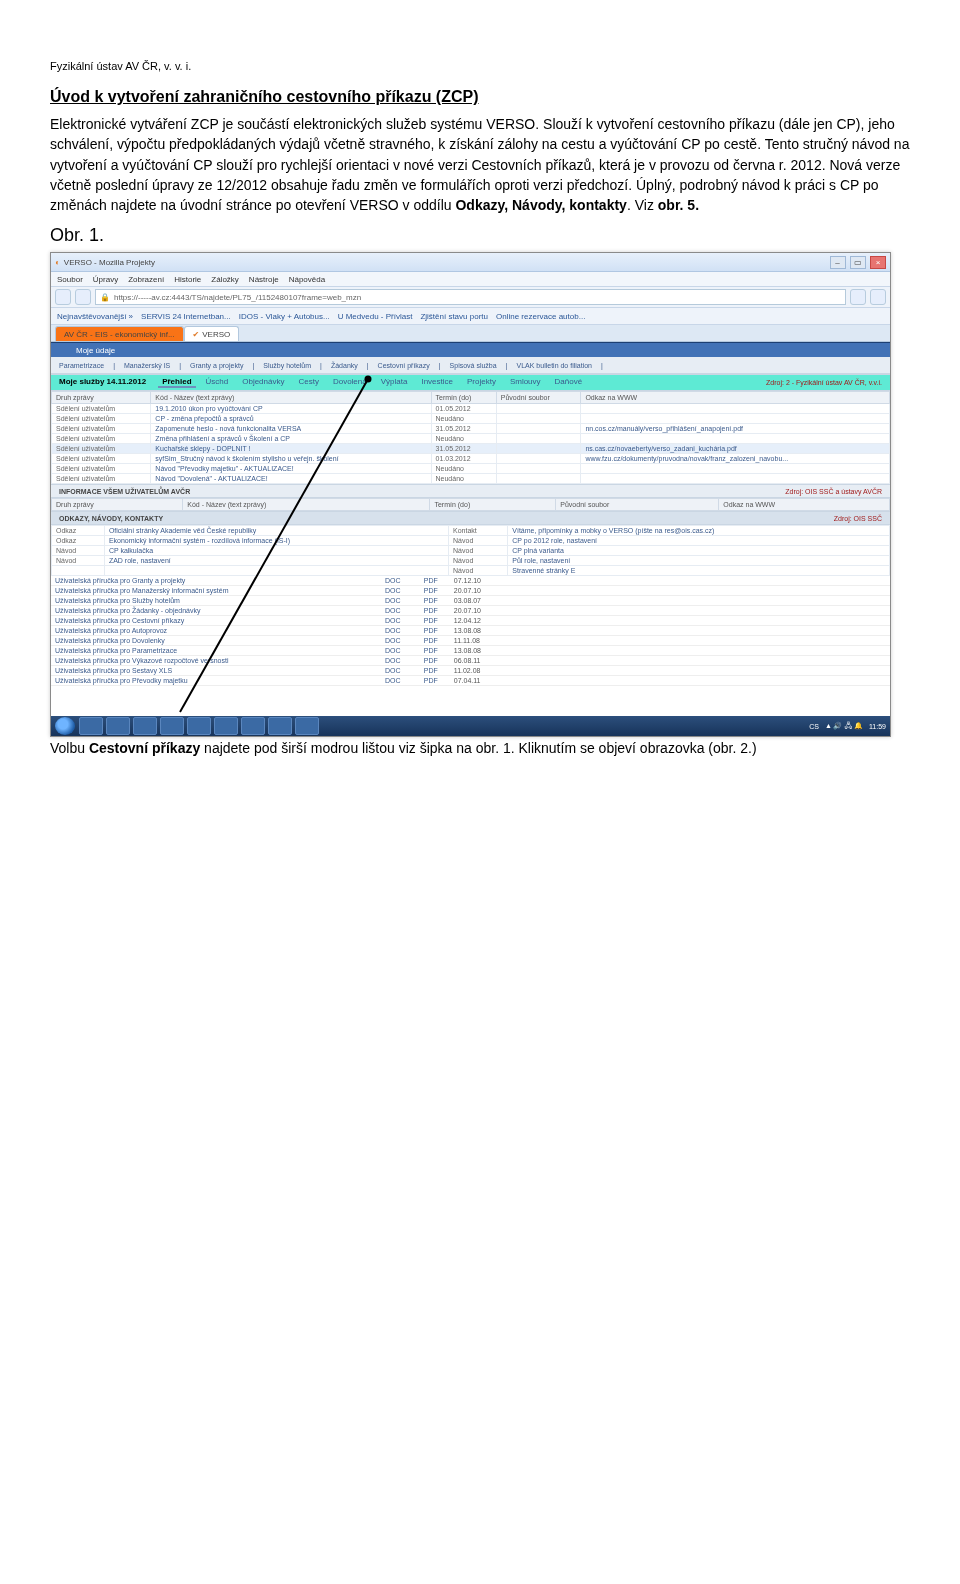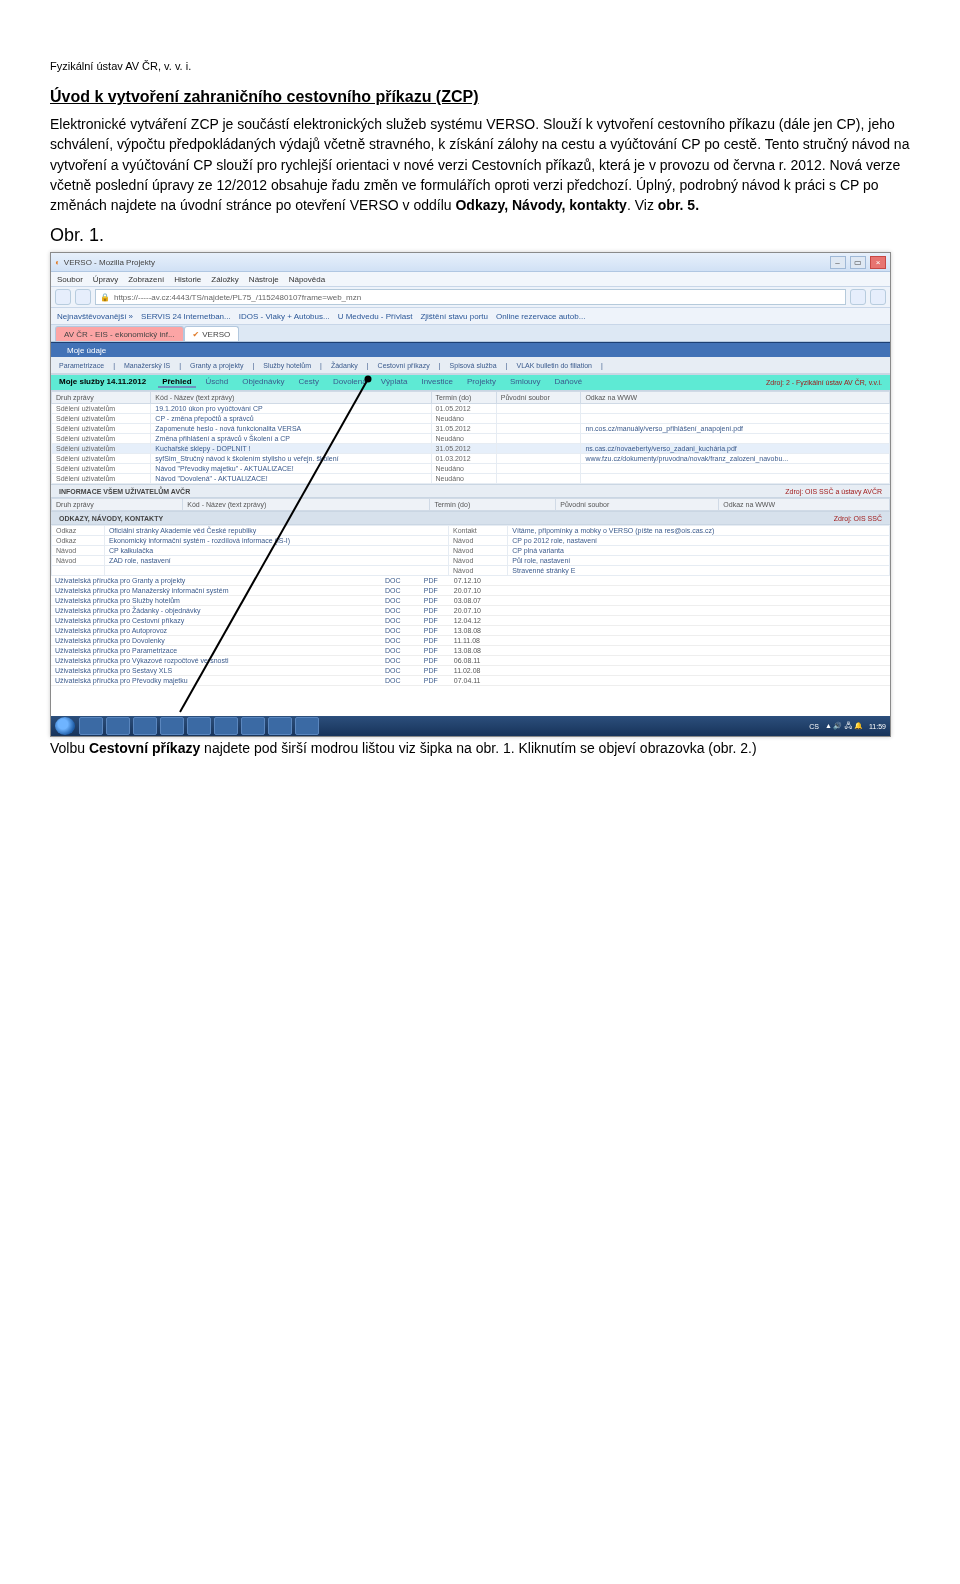--- a/index.html
+++ b/index.html
@@ -80,39 +80,39 @@
     height:16px; background:#eef3fa; border-bottom:1px solid #c8d6e8;
     display:flex;align-items:center;gap:8px;padding:0 6px;color:#2b5797;
   }
   .bm-bar span { white-space:nowrap; }
   .tabs-row {
     height:16px;background:#dde8f4;border-bottom:1px solid #b3c8de;
     display:flex;align-items:flex-end;padding-left:4px;gap:0;
   }
   .tabs-row .tab {
     height:14px;padding:0 8px;border:1px solid #b3c8de;border-bottom:none;
-    background:#fca5a5;border-radius:3px 3px 0 0;font-size:8px;
+    background:#f97316;border-radius:3px 3px 0 0;font-size:8px;
     display:flex;align-items:center;color:#444;
   }
   .tabs-row .tab.active { background:#fff; }
   
   .verso {
     background:#fff;
   }
   .verso-top {
     background:#2b5797;color:#fff;height:22px;display:flex;align-items:center;
     justify-content:space-between;padding:0 8px;font-size:8px;
   }
   .verso-top .left { display:flex;align-items:center;gap:6px; }
   .verso-top .logo {
     width:16px;height:16px;background:#fff;border-radius:50%;
   }
   .verso-sub {
     background:#4272b6;color:#fff;height:14px;display:flex;align-items:center;
-    padding:0 16px;font-size:8px;border-top:1px solid #1d3f72;
+    padding:0 25px;font-size:8px;border-top:1px solid #1d3f72;
   }
   .menu-bar {
     background:#e7edf4;height:16px;border-bottom:1px solid #cbd6e3;
     display:flex;align-items:center;gap:9px;padding:0 8px;font-size:7px;color:#3a5a8c;
   }
   .menu-bar span { white-space:nowrap; }
   .section-head {
     height:15px;background:#5eead4;display:flex;align-items:center;
     justify-content:space-between;padding:0 8px;font-size:8px;color:#444;
     border-top:1px solid #cad6e3;border-bottom:1px solid #cad6e3;

